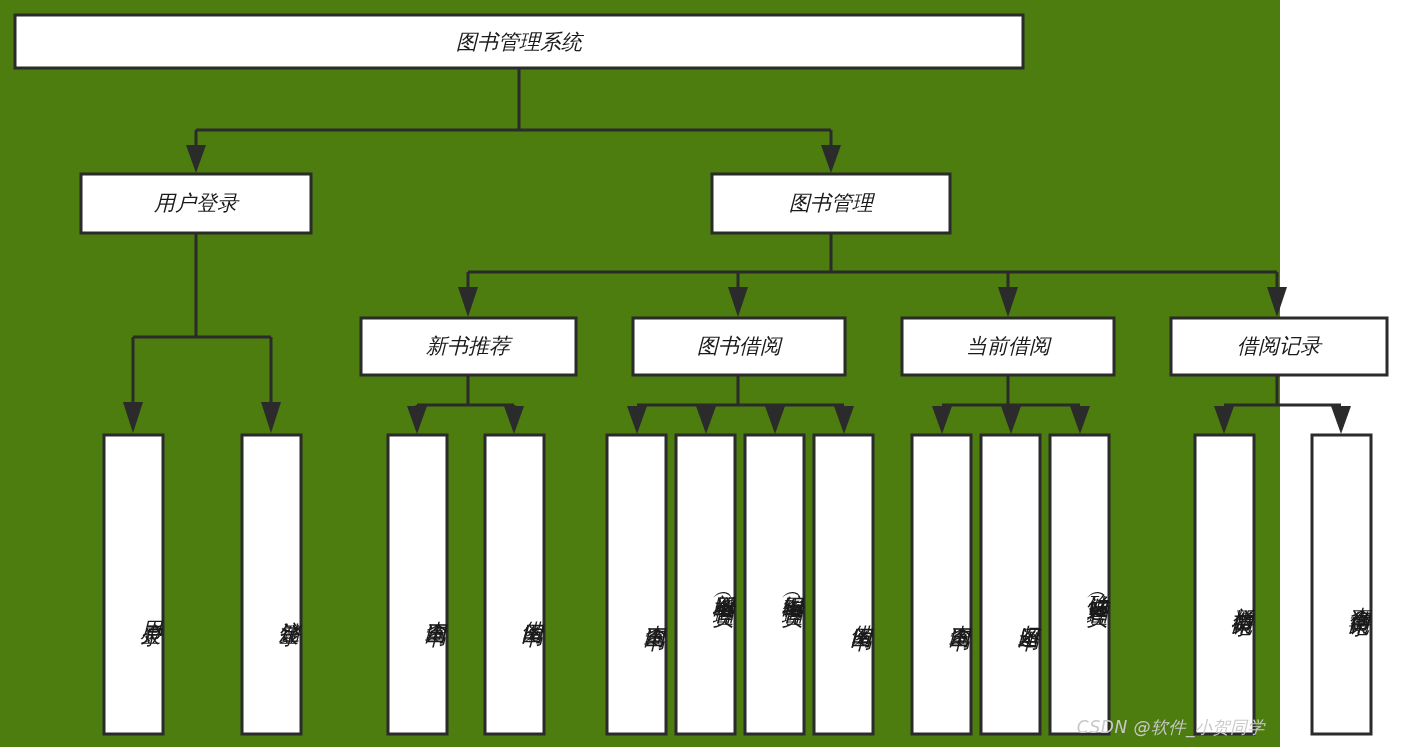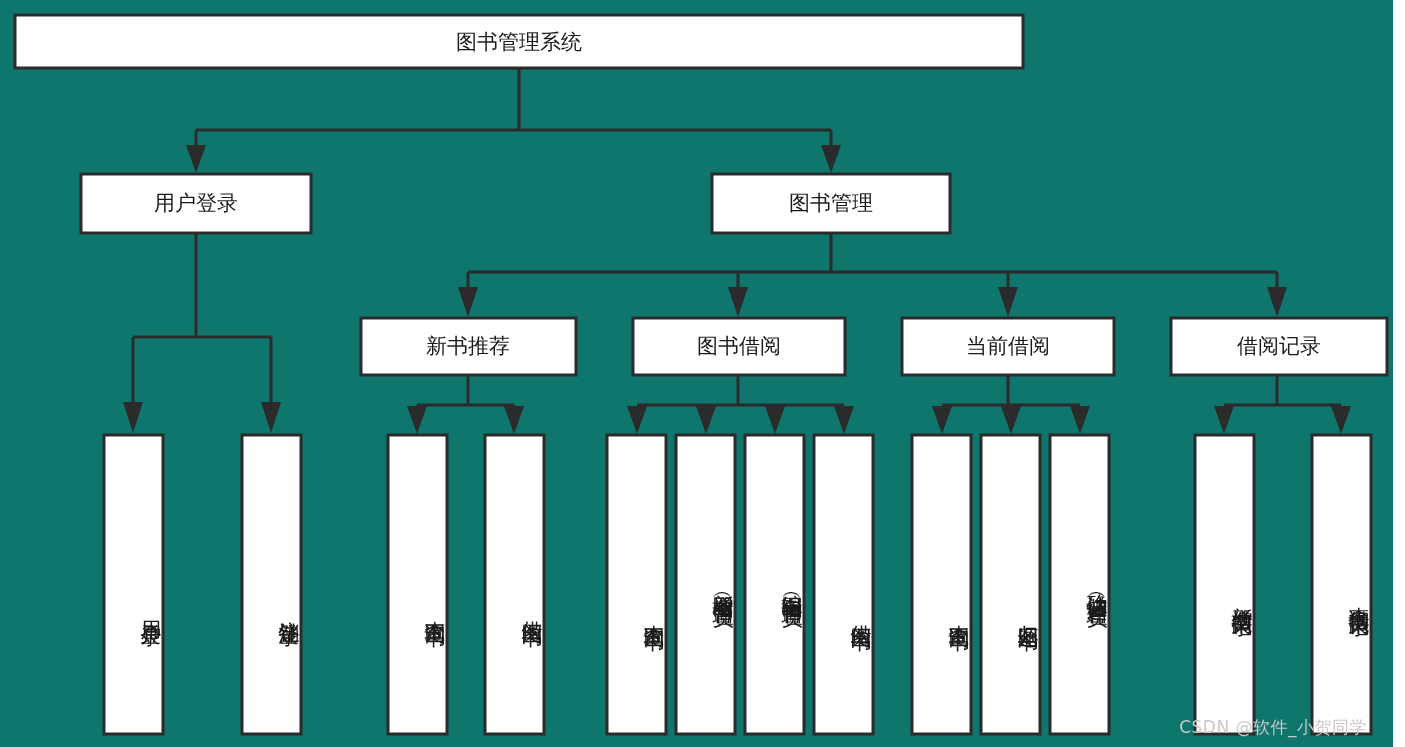--- a/index.html
+++ b/index.html
@@ -9,23 +9,24 @@
     background: #ffffff;
   }
   body {
     width: 1405px;
     height: 747px;
     font-family: "DejaVu Sans", "Liberation Sans", sans-serif;
     overflow: hidden;
   }
   #diagram-root {
     position: relative;
-    width: 1393px;
+    width: 1280px;
     height: 747px;
-    background: #0f766e;
+    background: #4d7c0f;
+    font-style: italic;
   }
   svg#diagram-svg {
     position: absolute;
     left: 0;
     top: 0;
     width: 1405px;
     height: 747px;
   }
   .node-box {
     fill: #ffffff;
@@ -59,21 +60,21 @@
     color: #1a1a1a;
     letter-spacing: 2px;
     display: flex;
     align-items: flex-start;
     justify-content: center;
     white-space: nowrap;
     pointer-events: none;
   }
   .watermark {
     position: absolute;
-    right: 26px;
+    right: 15px;
     bottom: 8px;
     font-family: "DejaVu Sans", "Liberation Sans", sans-serif;
     font-size: 17px;
     color: #c9c9c9;
     white-space: nowrap;
     letter-spacing: 0.5px;
   }
 </style>
 </head>
 <body>

